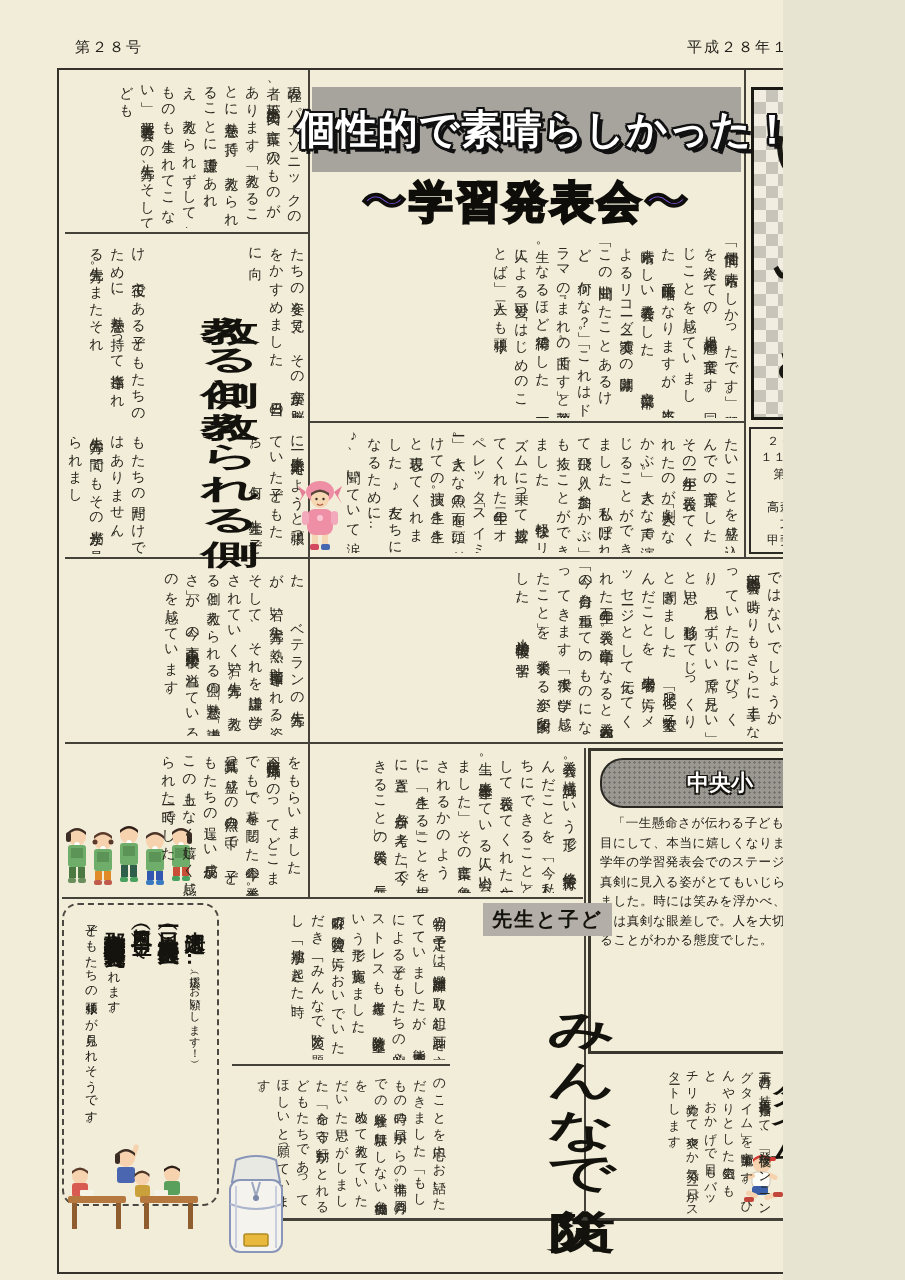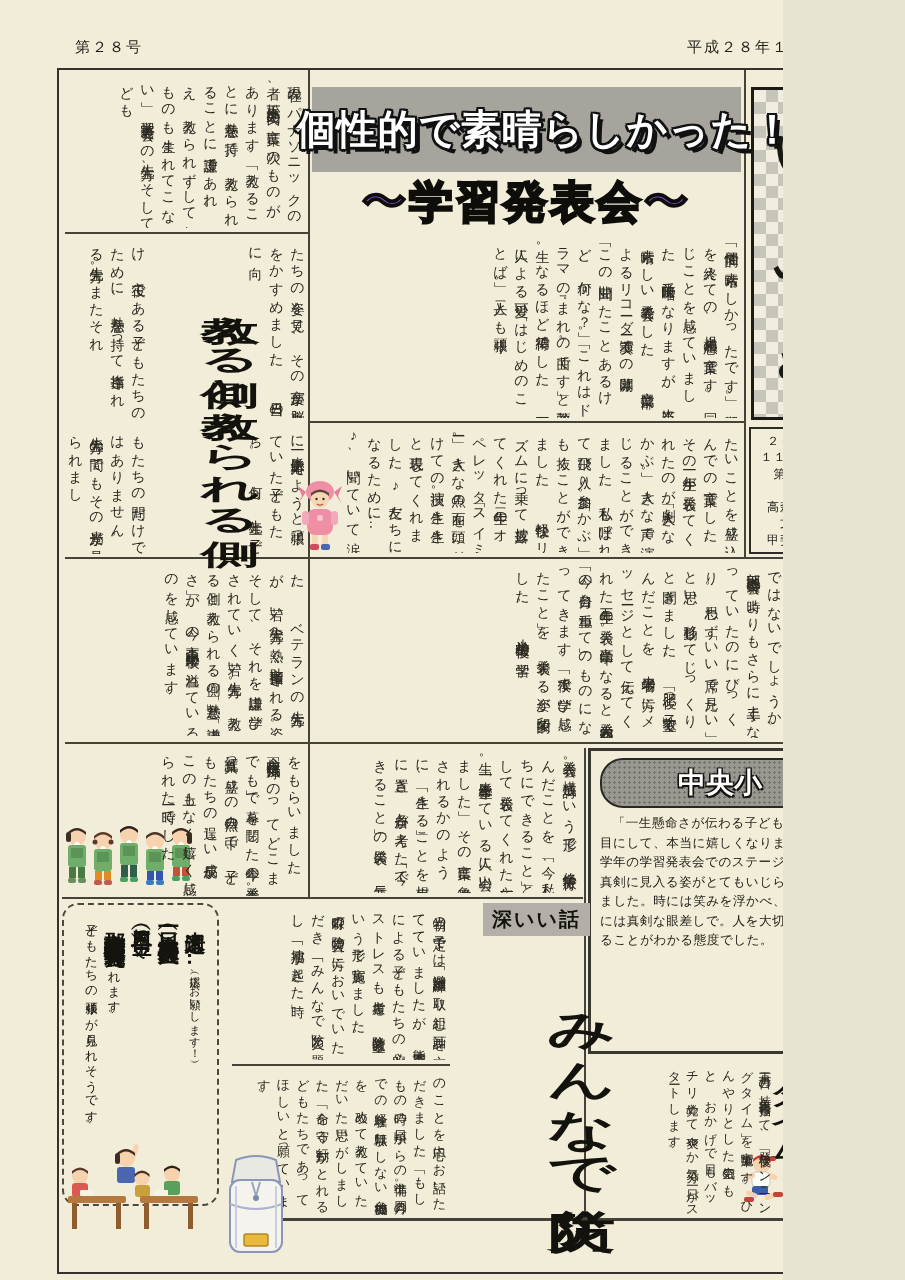--- a/index.html
+++ b/index.html
@@ -113,27 +113,27 @@
   <div class="vt" style="left:65px;top:76px;width:240px;height:152px;">現在のパナソニックの創始者、松下幸之助氏の言葉に次のものがあります。「教えることに熱意を持て。教えられることに謙虚であれ。教え、教えられずして何ものも生まれてこない」　学習発表会での先生方、そして子ども</div>
   <div class="vt" style="left:222px;top:238px;width:86px;height:180px;">たちの姿を見て、その言葉が脳裏をかすめました。　当日の発表会に向</div>
   <div class="vt" style="left:65px;top:238px;width:84px;height:180px;">け、主役である子どもたちのために、熱意を持って指導される先生方。またそれ</div>
   <div class="vt" style="left:222px;top:426px;width:86px;height:128px;">に一生懸命応えようと頑張っていた子どもたち。　何も、先生と子ど</div>
   <div class="vt" style="left:65px;top:426px;width:84px;height:128px;">もたちの間だけではありません。　先生方の間でもその光景が見られまし</div>
   <div class="vh" style="left:152px;top:236px;width:70px;height:344px;font-size:28px;line-height:1.1;transform:scaleX(2.1);transform-origin:center top;text-align:center;">教える側と教えられる側</div>
   <div class="vt" style="left:65px;top:564px;width:243px;height:172px;">た。　ベテランの先生方が、若い先生方へ熱く助言指導される姿。そして、それを謙虚に学び実践されていく若い先生方。　教える側と教えられる側の「熱意」と「謙虚さ」が、今の高森中央小学校に溢れているのを感じています。</div>
 
   <div class="fukaii">
     <div class="fukaii-title">
-      <span style="font-size:28px;">中央小</span>
+      <span style="font-size:22px;">中央小</span>
     </div>
     <p>「一生懸命さが伝わる子どもたち」を目にして、本当に嬉しくなりました。他学年の学習発表会でのステージ発表を、真剣に見入る姿がとてもいじらしく思えました。時には笑みを浮かべ、また、時には真剣な眼差しで。人を大切にしていることがわかる態度でした。</p>
     <p><span class="float-r"></span></p>
   </div>
 
-  <div class="blabel">深いい話</div>
+  <div class="blabel">先生と子ど</div>
   <div class="vh" style="left:452px;top:942px;width:128px;height:276px;font-size:42px;line-height:1.08;transform:scaleX(1.6);transform-origin:center top;text-align:center;">みんなで防災</div>
   <div class="vt" style="left:237px;top:905px;width:212px;height:155px;font-size:13.5px;">当初の予定では「避難訓練」に取り組む計画を立てていましたが、熊本地震による子どもたちの心的ストレスも考慮し、防災教室という形で実施しました。　高森町の防災官の方においでいただき、「みんなで防災」と題し、「地震が起きた時」</div>
   <div class="vt" style="left:237px;top:1070px;width:212px;height:145px;font-size:13px;z-index:2;">のことを中心にお話いただきました。「もしもの時の日頃からの準備」。四月の震災での経験を無駄にしない危機管理を、改めて教えていただいた思いがしました。「命を守る行動」がとれる子どもたちであってほしいと願っています。</div>
 
   <div class="raishu">
     <div class="flow">
       <span class="r-t">来週は…</span><span class="r-n">（応援、お願いします！）</span><br>
       <span class="r-b">一日（木）校内持久走大会</span><br>
       <span class="r-b">二日（金）</span><span class="r-m">本校にて、</span><br>
       <span class="r-b">郡市学校人権同和教育授業研究会</span><span class="r-s">が行われます。</span><br>

